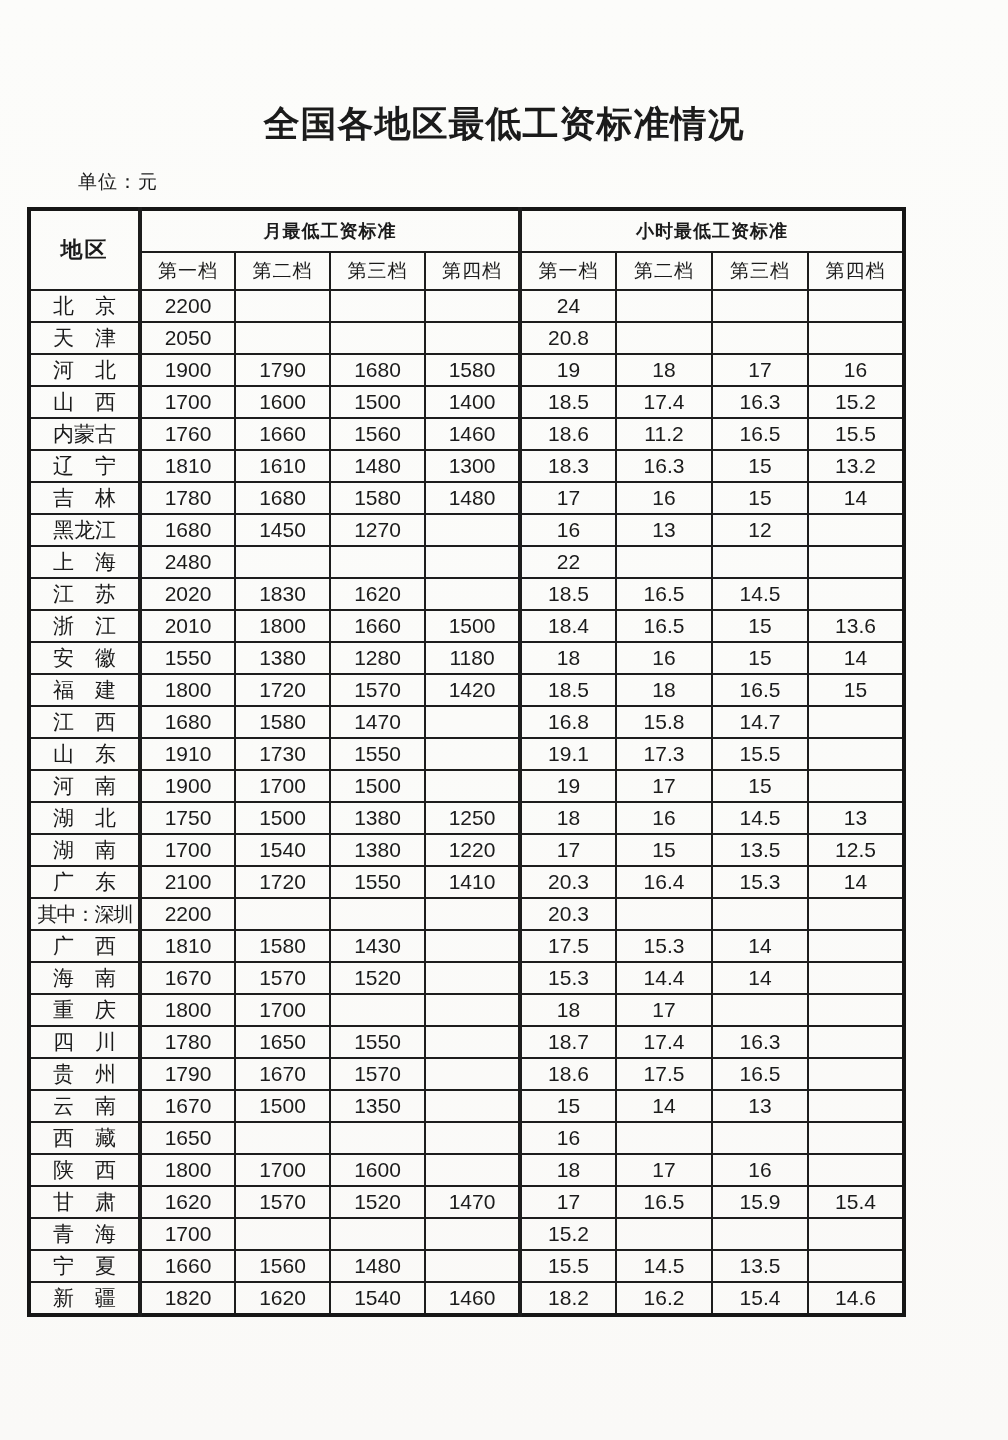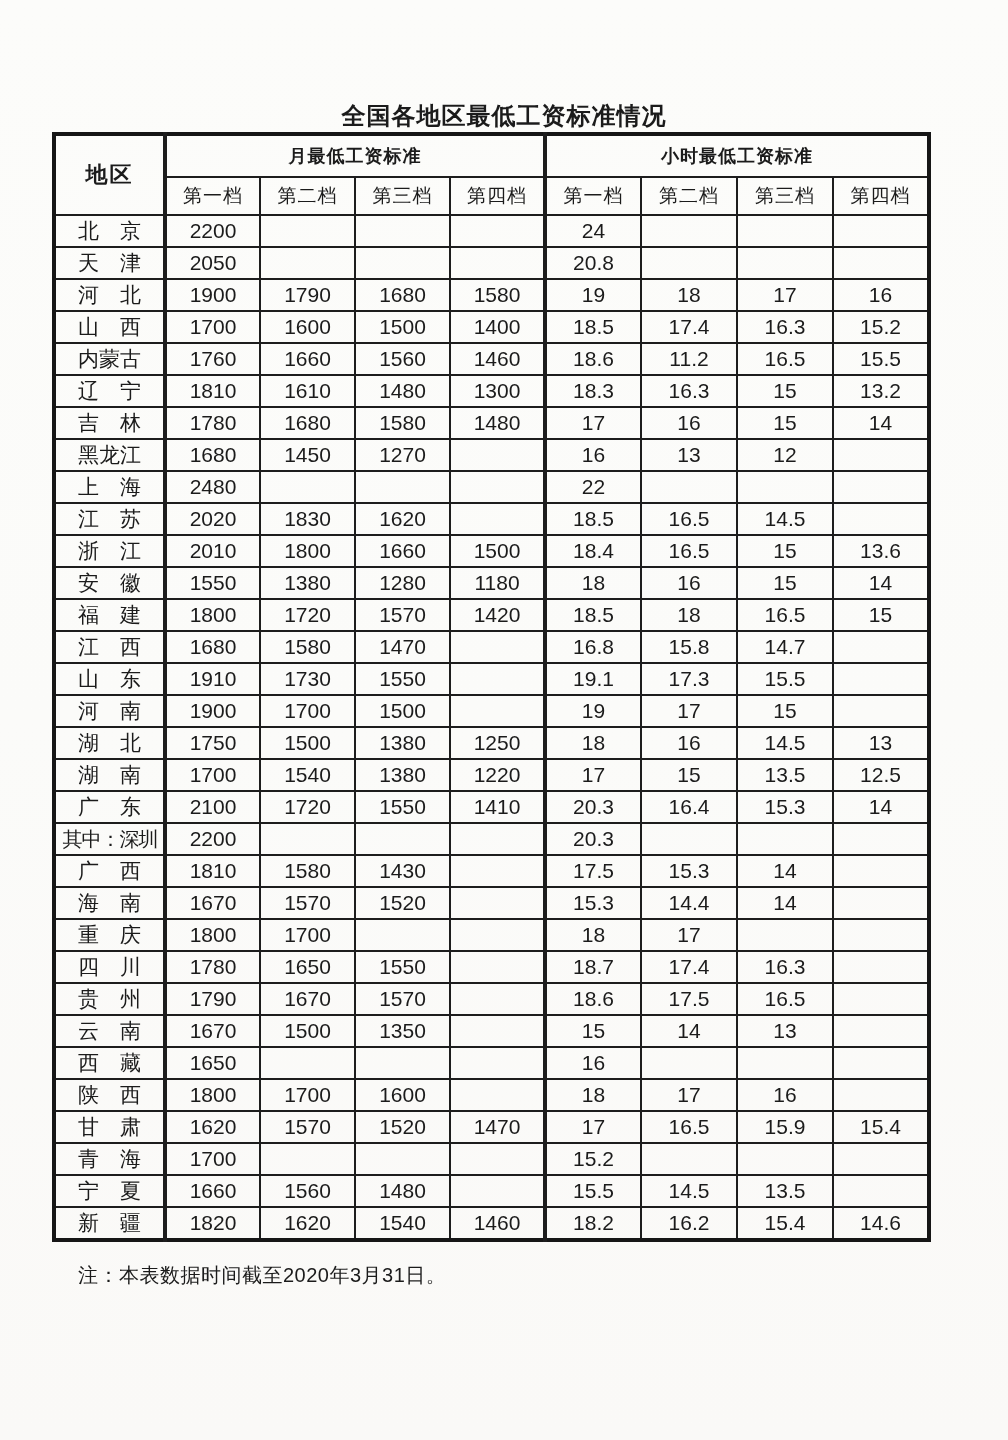--- a/index.html
+++ b/index.html
@@ -18,33 +18,33 @@
     position: relative;
     width: 1008px;
     height: 1440px;
     background: linear-gradient(180deg, #fcfcfa 0%, #fbfbf9 50%, #faf9f7 100%);
     overflow: hidden;
   }
   .title {
     margin: 0;
     padding-top: 100px;
     text-align: center;
-    font-size: 24px;
+    font-size: 36px;
     font-weight: bold;
     letter-spacing: 1px;
   }
   .unit-label {
     margin: 20px 0 12px 78px;
     font-size: 19px;
     letter-spacing: 1px;
   }
   table.wage-table {
     border-collapse: collapse;
     table-layout: fixed;
-    margin-left: 52px;
+    margin-left: 27px;
     width: 877px;
     border: 4px solid #161616;
   }
   .wage-table th,
   .wage-table td {
     border: 2px solid #1d1d1d;
     text-align: center;
     vertical-align: middle;
     padding: 0;
     overflow: hidden;
@@ -93,20 +93,21 @@
     letter-spacing: 0.5px;
   }
 </style>
 </head>
 <body>
 
 <div class="page">
 
   <h1 class="title">全国各地区最低工资标准情况</h1>
 
+  <div class="unit-label">单位：元</div>
 
   <table class="wage-table">
     <colgroup>
       <col class="c-region">
       <col class="c-month">
         <col class="c-month">
         <col class="c-month">
         <col class="c-month">
       <col class="c-hour">
         <col class="c-hour">
@@ -479,15 +480,14 @@
           <td>1540</td>
           <td class="thick-right">1460</td>
           <td>18.2</td>
           <td>16.2</td>
           <td>15.4</td>
           <td>14.6</td>
         </tr>
       </tbody>
   </table>
 
-  <div class="note">注：本表数据时间截至2020年3月31日。</div>
 
 </div>
 
 </body></html>

